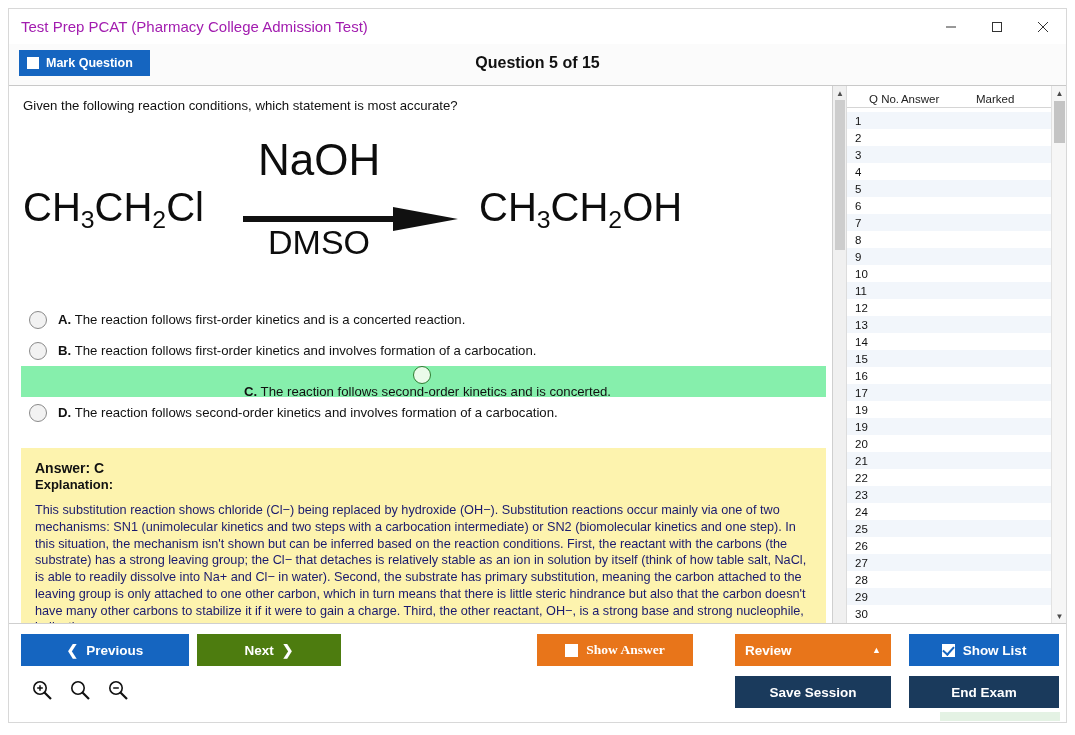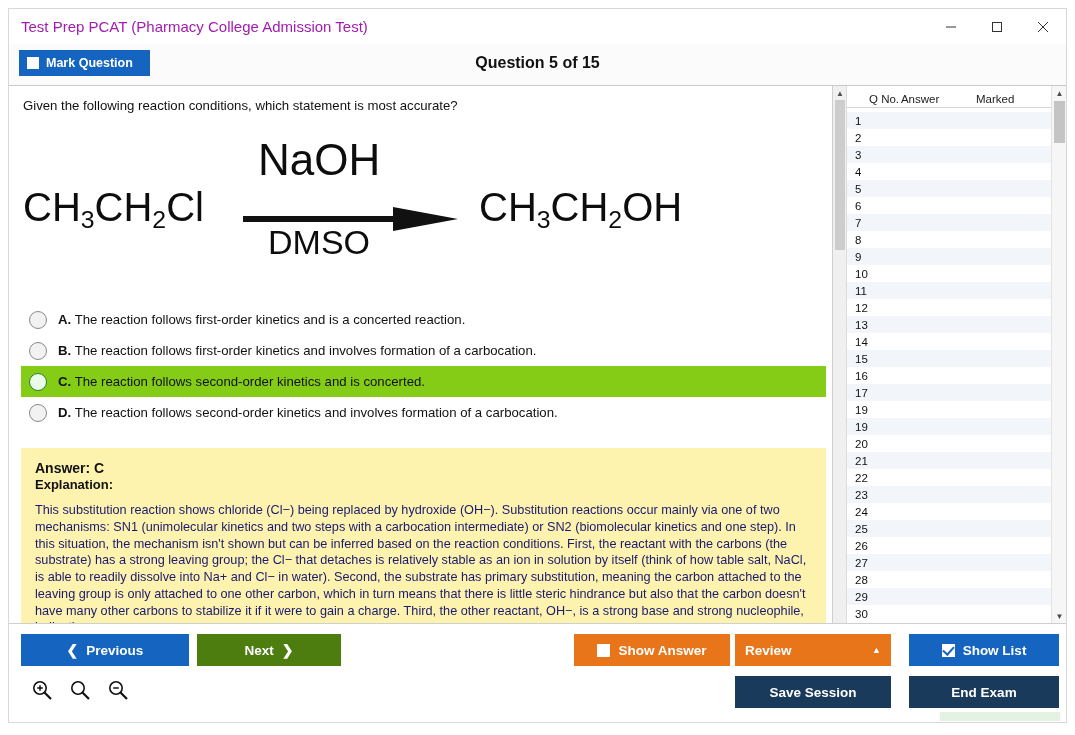--- a/index.html
+++ b/index.html
@@ -146,21 +146,22 @@
   }
   .option {
     position: relative;
     height: 31px;
     display: flex;
     align-items: center;
     padding-left: 8px;
     cursor: pointer;
   }
   .option.selected {
-    background: #84cc16;
+    background: #86efac;
+    flex-direction: column;
   }
   .radio {
     width: 18px; height: 18px;
     border-radius: 50%;
     border: 1.5px solid #8a8a8a;
     background: #f2f2f2;
     flex: 0 0 auto;
     margin-right: 11px;
   }
   .option.selected .radio {
@@ -294,21 +295,21 @@
     font-weight: bold;
     color: #ffffff;
     cursor: pointer;
     display: flex;
     align-items: center;
     justify-content: center;
     gap: 8px;
   }
   .btn-prev  { left: 12px;  top: 10px; width: 168px; height: 32px; background: #1565c0; }
   .btn-next  { left: 188px; top: 10px; width: 144px; height: 32px; background: #4d7c0f; }
-  .btn-show-answer { left: 565px; top: 10px; width: 156px; height: 32px; background: #e8751a; }
+  .btn-show-answer { left: 528px; top: 10px; width: 156px; height: 32px; background: #e8751a; font-family: Liberation Serif, serif; }
   .btn-review { left: 726px; top: 10px; width: 156px; height: 32px; background: #e8751a; justify-content: flex-start; padding-left: 10px; }
   .btn-review .caret { position: absolute; right: 10px; font-size: 9px; }
   .btn-show-list { left: 900px; top: 10px; width: 150px; height: 32px; background: #1565c0; }
   .btn-save { left: 726px; top: 52px; width: 156px; height: 32px; background: #1a3a5c; }
   .btn-end  { left: 900px; top: 52px; width: 150px; height: 32px; background: #1a3a5c; }
   .chk-sq { width: 13px; height: 13px; background: #fff; display: inline-block; }
   .chk-sq.ticked {
     background: #fff;
     position: relative;
   }

